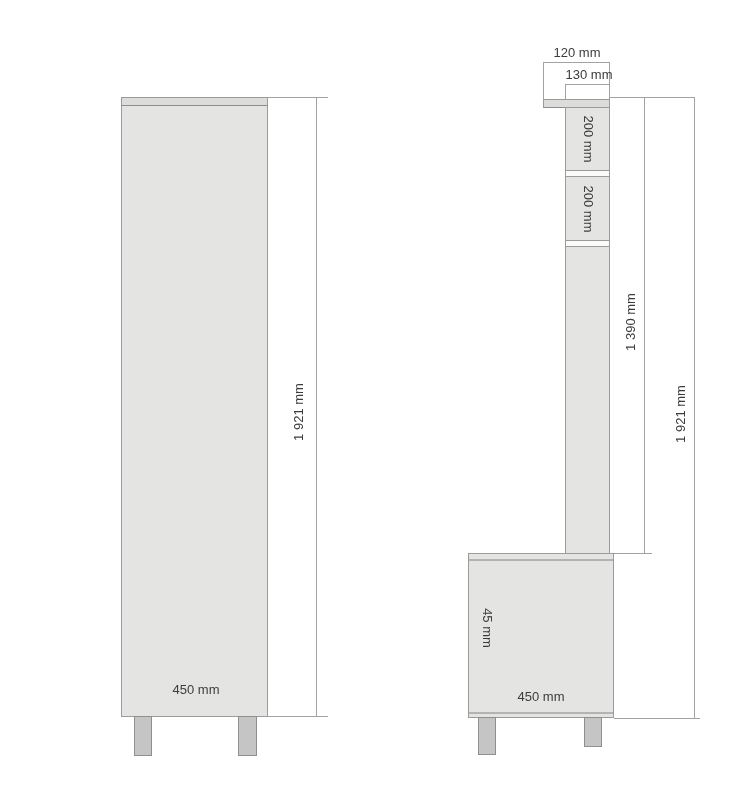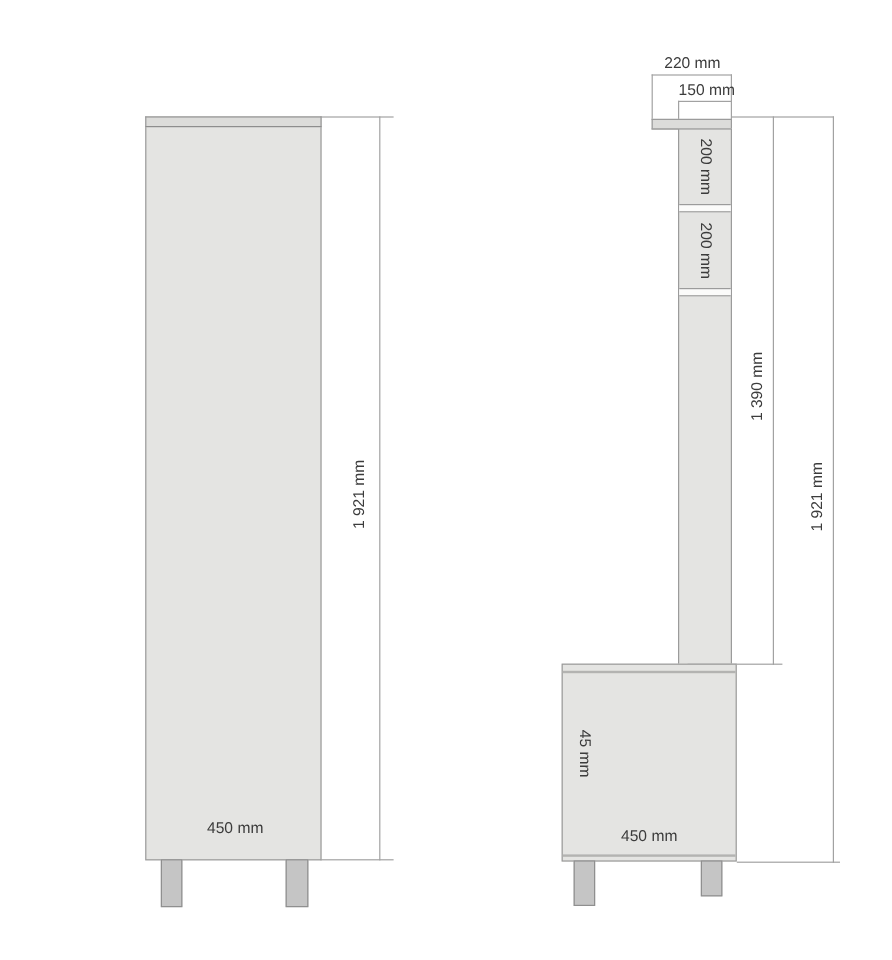--- a/index.html
+++ b/index.html
@@ -43,26 +43,26 @@
     <div class="dim-label" style="left:146px;top:682px;width:100px">450 mm</div>
 
     <div class="line hline" style="left:267px;top:97px;width:61px"></div>
     <div class="line hline" style="left:267px;top:716px;width:61px"></div>
     <div class="line vline" style="left:316px;top:97px;height:620px"></div>
     <div class="dim-label rot-ccw" style="left:259px;top:404px;width:80px">1 921 mm</div>
   </div>
 
   <div>
 
-    <div class="dim-label" style="left:527px;top:45px;width:100px">220 mm</div>
+    <div class="dim-label" style="left:527px;top:45px;width:100px">120 mm</div>
     <div class="line hline" style="left:543px;top:62px;width:67px"></div>
     <div class="line vline" style="left:543px;top:62px;height:37px"></div>
     <div class="line vline" style="left:609px;top:62px;height:45px"></div>
 
-    <div class="dim-label" style="left:539px;top:67px;width:100px">150 mm</div>
+    <div class="dim-label" style="left:539px;top:67px;width:100px">130 mm</div>
     <div class="line hline" style="left:565px;top:84px;width:45px"></div>
     <div class="line vline" style="left:565px;top:84px;height:23px"></div>
 
     <div class="panel rail" style="left:543px;top:99px;width:67px;height:9px"></div>
     <div class="panel" style="left:565px;top:107px;width:45px;height:449px"></div>
     <div class="divider" style="left:566px;top:170px;width:43px;height:7px"></div>
     <div class="divider" style="left:566px;top:240px;width:43px;height:7px"></div>
 
     <div class="dim-label rot-cw" style="left:548px;top:131px;width:80px">200 mm</div>
     <div class="dim-label rot-cw" style="left:548px;top:201px;width:80px">200 mm</div>

